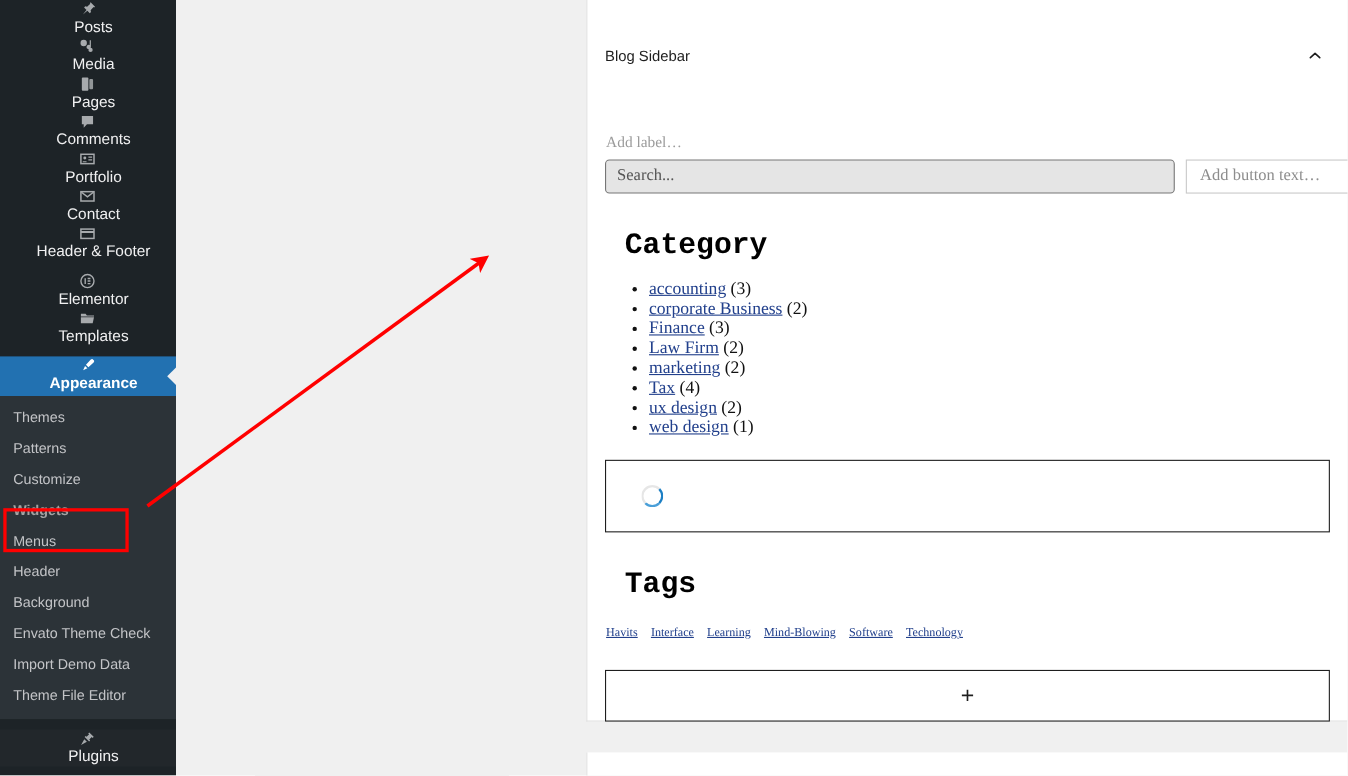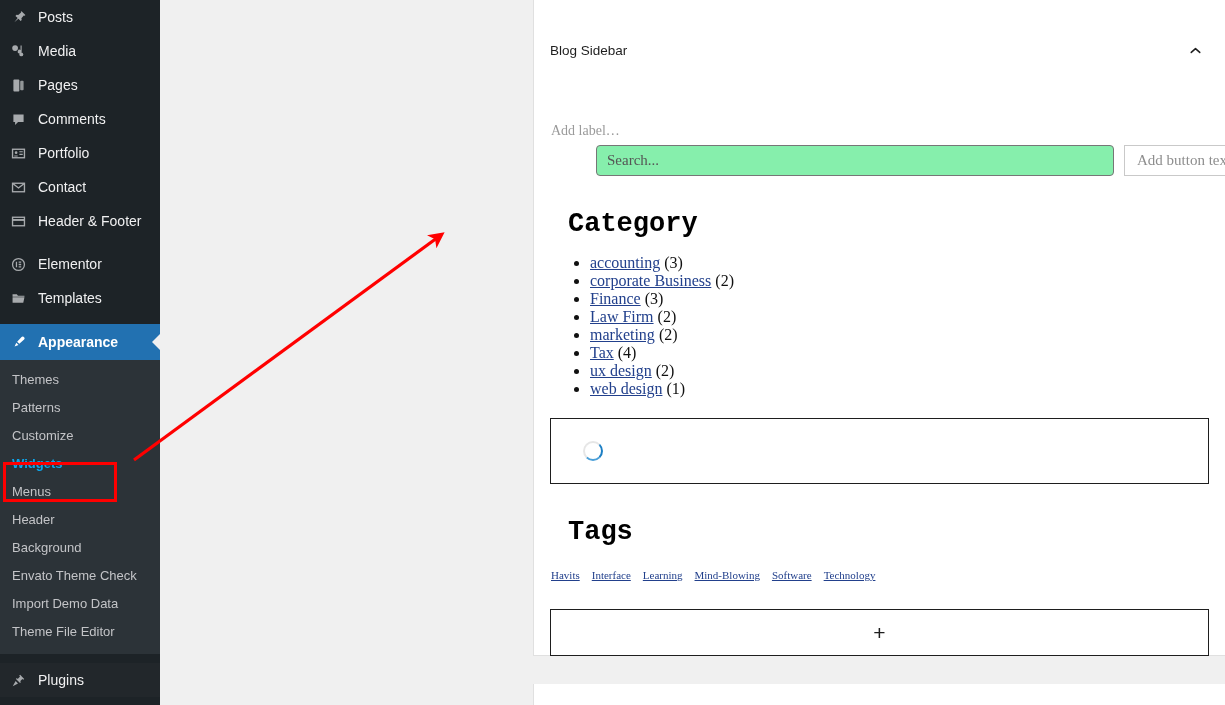--- a/index.html
+++ b/index.html
@@ -26,20 +26,21 @@
     font-size: 14px;
     overflow: hidden;
   }
   .menu-top {
     display: flex;
     align-items: center;
     height: 34px;
     padding: 0 0 0 10px;
     color: #f0f0f1;
     box-sizing: border-box;
+    flex-direction: column;
   }
   .menu-top .mi-icon {
     width: 28px;
     min-width: 28px;
     display: flex;
     align-items: center;
     justify-content: flex-start;
     color: #a7aaad;
   }
   .menu-top .mi-label {
@@ -73,21 +74,21 @@
   }
   .submenu-item {
     display: block;
     padding: 5px 0 5px 12px;
     font-size: 13px;
     color: #c3c4c7;
     line-height: 18px;
     white-space: nowrap;
   }
   .submenu-item.current {
-    color: #0ea5e9;
+    color: #a3a3a3;
     font-weight: 700;
   }
   .menu-bottom-sep {
     height: 9px;
     background: #1d2327;
   }
   .menu-plugins {
     background: #22272b;
   }
 
@@ -183,22 +184,21 @@
     height: 31px;
     border: 1px solid #767676;
     border-radius: 4px;
     box-sizing: border-box;
     display: flex;
     align-items: center;
     padding-left: 10px;
     font-family: "Liberation Serif", serif;
     font-size: 15px;
     color: #555;
-    background: #86efac;
-    margin-left: 46px;
+    background: #e5e5e5;
   }
   .search-button-field {
     flex: 0 0 auto;
     width: 160px;
     height: 31px;
     border: 1px solid #c9c9c9;
     box-sizing: border-box;
     display: flex;
     align-items: center;
     padding-left: 12px;

